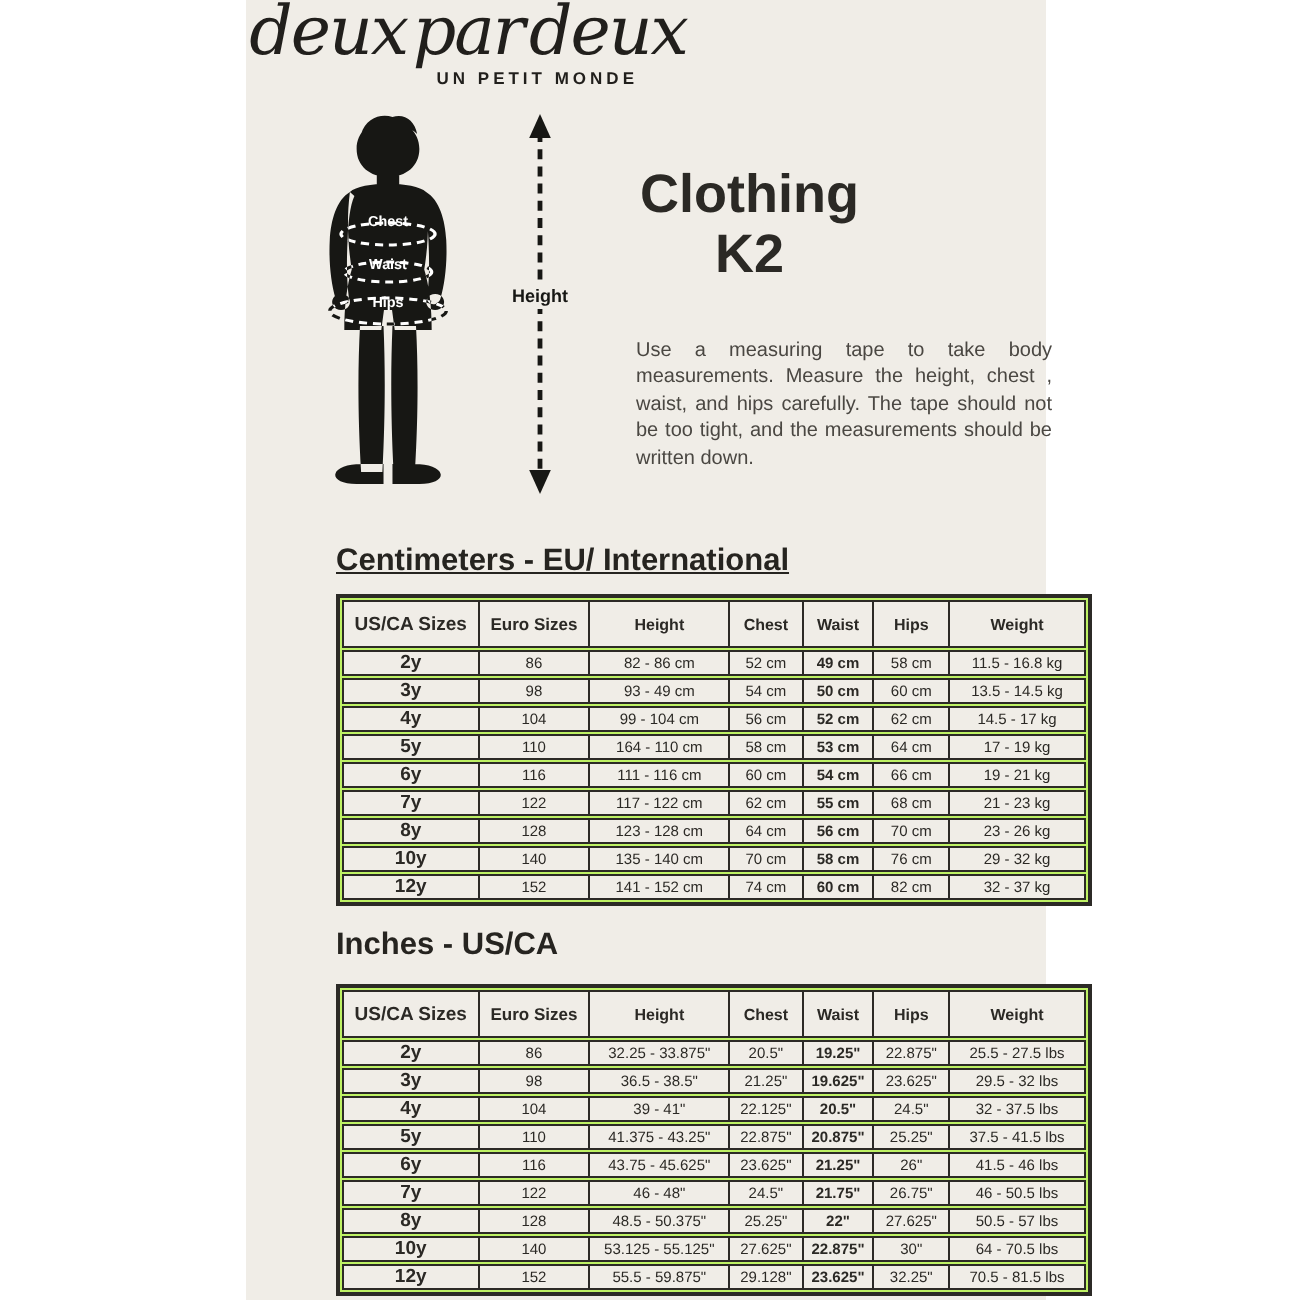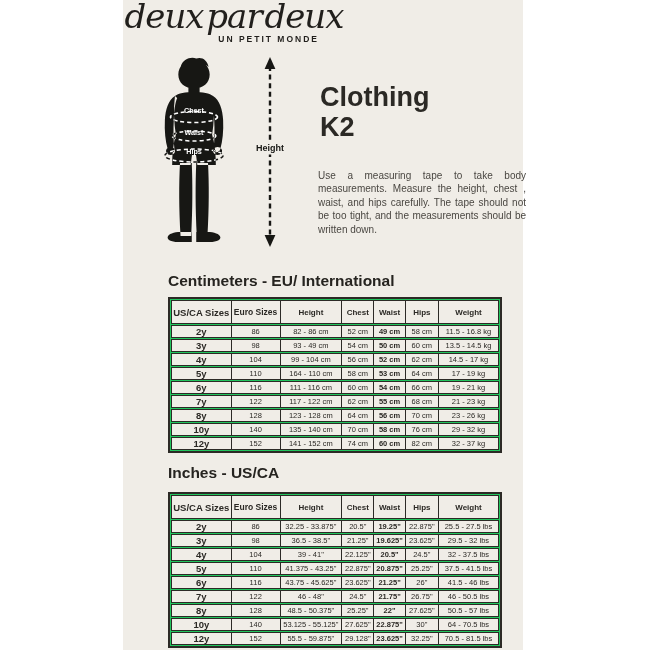--- a/index.html
+++ b/index.html
@@ -12,30 +12,30 @@
     font-family:"DejaVu Serif", serif; font-style:italic; font-weight:500; font-size:34px;
     letter-spacing:-1px; word-spacing:-7px; color:#211f1c; }
   .tagline { position:absolute; left:211px; top:34px; width:108px; text-align:right;
     font-size:8.5px; font-weight:700; letter-spacing:2px; color:#211f1c; white-space:nowrap; }
 
   
   .figure-wrap { position:absolute; left:160px; top:56px; width:130px; height:192px; }
 
   
   .intro-title { position:absolute; left:320px; top:82px; font-size:27px; line-height:30px;
-    font-weight:700; color:#2b2925; letter-spacing:0; }
+    font-weight:700; color:#2b2925; letter-spacing:0;text-align:center; }
   .intro-text { position:absolute; left:318px; top:169px; width:208px; font-size:10px;
     line-height:13.4px; text-align:justify; color:#4a4742; }
 
   
   .sec-title { position:absolute; left:168px; font-size:15.5px; font-weight:700; color:#262420; white-space:nowrap; }
-  .sec-title.s0 { top:272px; }
+  .sec-title.s0 { top:272px;text-decoration:underline; }
   .sec-title.s1 { top:464px; }
 
-  .ct-table { position:absolute; left:168px; width:334px; border:2px solid #2c2a26; background:#22c55e; padding:1px; }
+  .ct-table { position:absolute; left:168px; width:378px; border:2px solid #2c2a26; background:#bef264; padding:1px; }
   .ct-table.t0 { top:297px; }
   .ct-table.t1 { top:492px; }
   .trow { display:flex; border:1px solid #2c2a26; margin-top:1px; background:#f0ede7; }
   .trow:first-child { margin-top:0; }
   .trow.thead { height:24px; }
   .trow:not(.thead) { height:13px; }
   .tcell { display:flex; align-items:center; justify-content:center; border-right:1px solid #2c2a26;
     font-size:7.5px; color:#2b2925; white-space:nowrap; overflow:hidden; }
   .tcell:last-child { border-right:none; }
   .tcell.c0 { flex:0 0 18.3%; }

